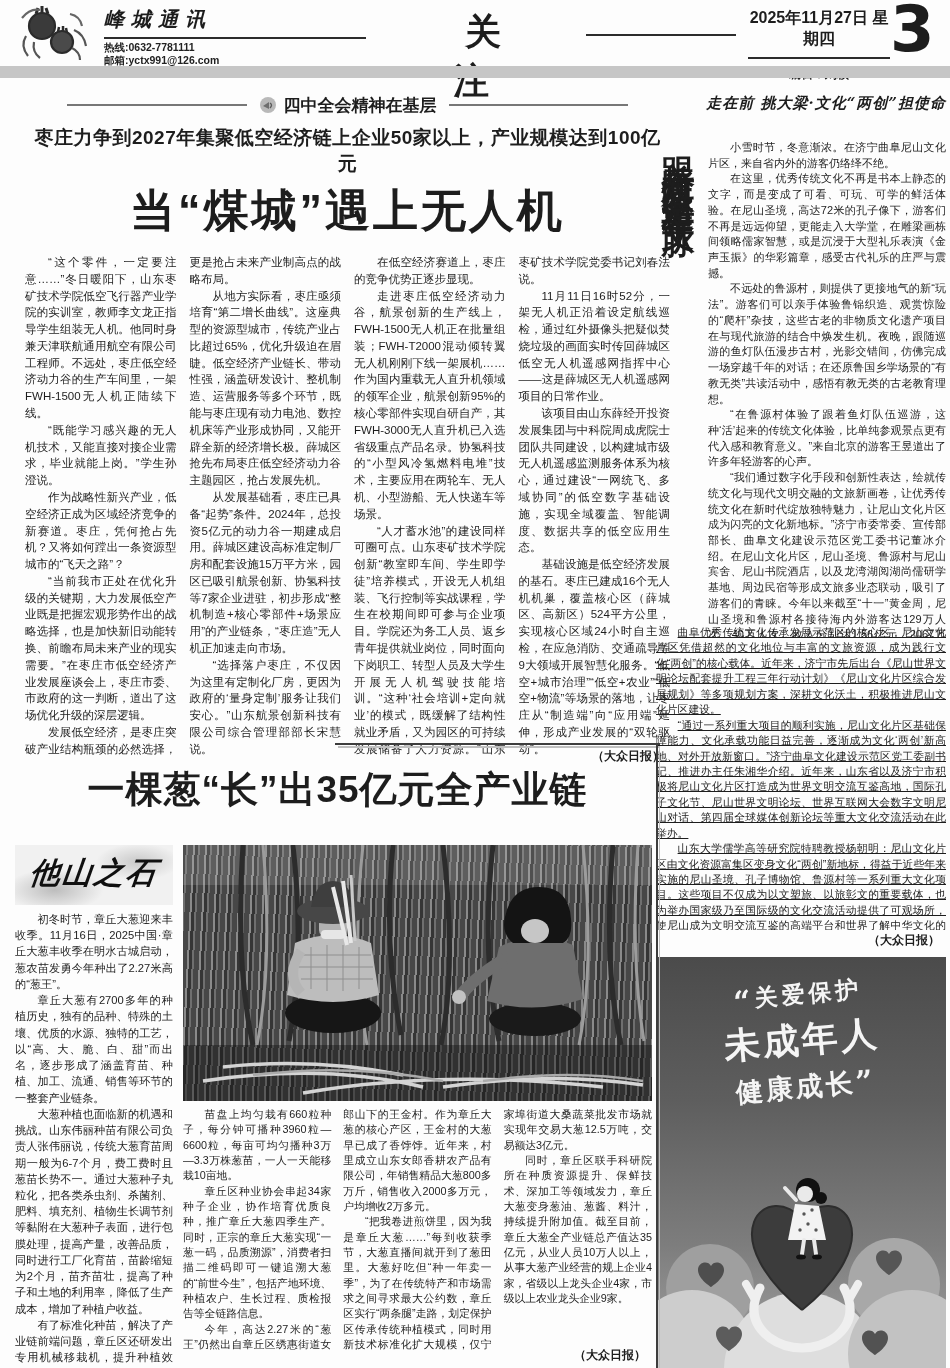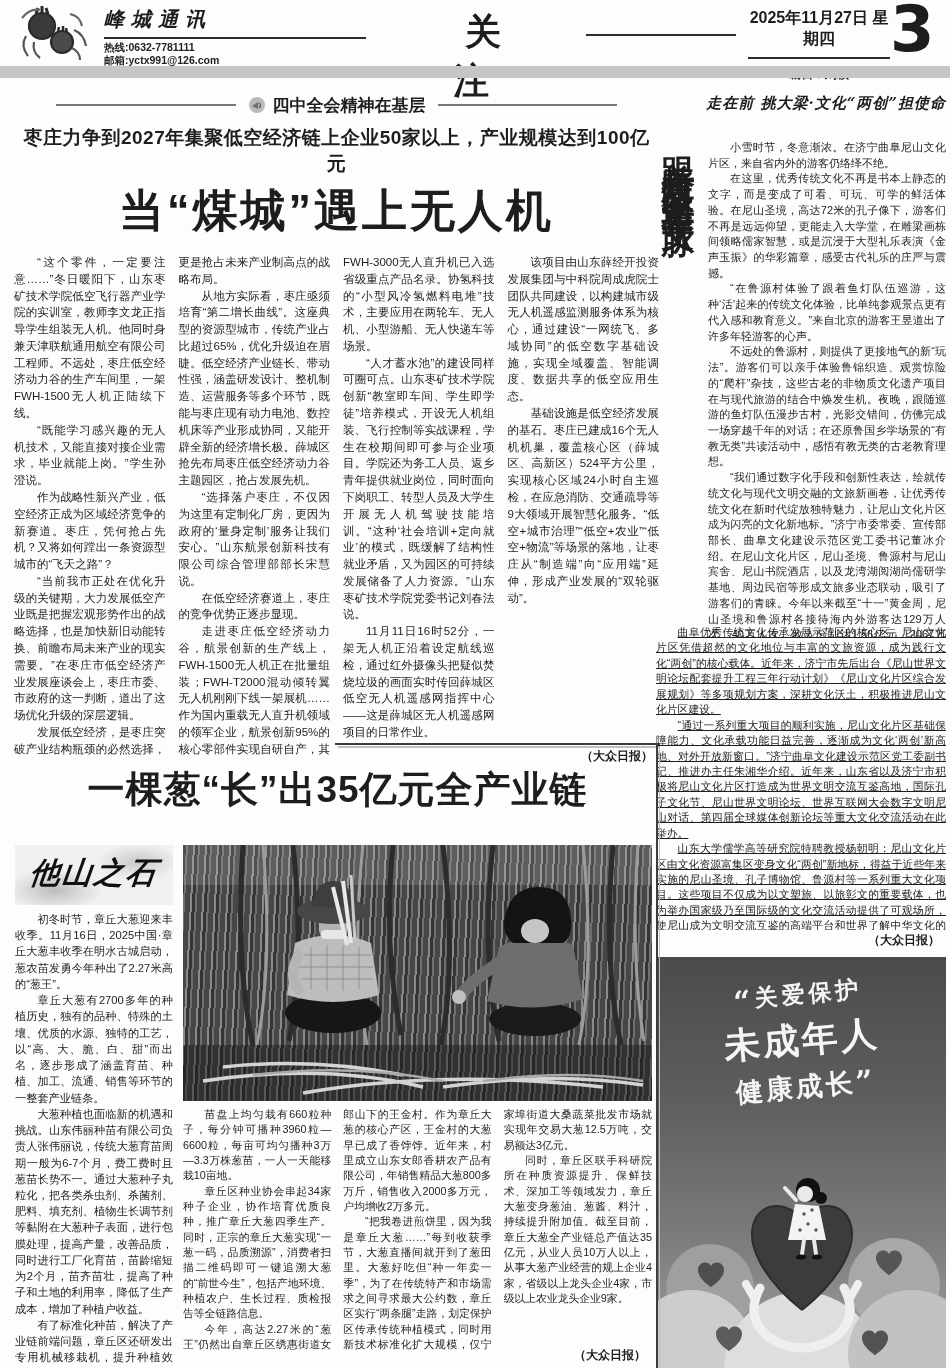--- a/index.html
+++ b/index.html
@@ -18,21 +18,21 @@
                  font-size:36px;font-weight:900;letter-spacing:24px;text-indent:24px;}
   .mh-rule-right{position:absolute;left:586px;top:34px;width:150px;height:2px;background:#2c2c2c;}
   .dateblock{position:absolute;left:744px;top:8px;width:150px;text-align:center;}
   .date-line{font-size:16px;font-weight:bold;}
   .date-rule{height:1.5px;background:#2c2c2c;margin:7px 4px;}
   .editor-line{font-size:12px;font-weight:bold;}
   .pagenum{position:absolute;left:890px;top:-8px;width:58px;font-size:64px;font-weight:900;
            font-family:"DejaVu Sans",sans-serif;}
   .gray-band{position:absolute;left:0;top:66px;width:950px;height:12px;background:#c6c6c6;}
   
-  .main-art{position:absolute;left:14px;top:94px;width:645px;height:642px;}
+  .main-art{position:absolute;left:25px;top:94px;width:645px;height:642px;}
   .kicker-row{display:flex;align-items:center;margin:0 42px;height:22px;}
   .krule{flex:1;height:1.5px;background:#777;}
   .kicker-label{display:flex;align-items:center;gap:7px;margin:0 12px;font-size:17px;font-weight:900;}
   .kicker-icon{width:18px;height:18px;}
   .subhead{margin-top:9px;text-align:center;font-size:19px;font-weight:900;letter-spacing:.5px;}
   .headline{margin-top:4px;text-align:center;font-size:45px;font-weight:900;letter-spacing:3px;}
   .art-body{position:relative;margin-top:13px;height:512px;}
   .cols4{height:100%;column-count:4;column-gap:13px;column-fill:auto;overflow:hidden;
          font-size:11.5px;line-height:1.46;}
   .flow p{margin:0;text-indent:2em;text-align:justify;}
@@ -136,40 +136,41 @@
   <div class="subhead" data-name="main-subheadline">枣庄力争到2027年集聚低空经济链上企业50家以上，产业规模达到100亿元</div>
   <h1 class="headline" style="margin:4px 0 0 0;" data-name="main-headline">当“煤城”遇上无人机</h1>
   <div class="art-body" data-name="main-article-body">
     <div class="cols4 flow" data-name="main-article-columns">
         <p>“这个零件，一定要注意……”冬日暖阳下，山东枣矿技术学院低空飞行器产业学院的实训室，教师李文龙正指导学生组装无人机。他同时身兼天津联航通用航空有限公司工程师。不远处，枣庄低空经济动力谷的生产车间里，一架FWH-1500无人机正陆续下线。</p>
         <p>“既能学习感兴趣的无人机技术，又能直接对接企业需求，毕业就能上岗。”学生孙澄说。</p>
         <p>作为战略性新兴产业，低空经济正成为区域经济竞争的新赛道。枣庄，凭何抢占先机？又将如何蹚出一条资源型城市的“飞天之路”？</p>
         <p>“当前我市正处在优化升级的关键期，大力发展低空产业既是把握宏观形势作出的战略选择，也是加快新旧动能转换、前瞻布局未来产业的现实需要。”在枣庄市低空经济产业发展座谈会上，枣庄市委、市政府的这一判断，道出了这场优化升级的深层逻辑。</p>
         <p>发展低空经济，是枣庄突破产业结构瓶颈的必然选择，更是抢占未来产业制高点的战略布局。</p>
         <p>从地方实际看，枣庄亟须培育“第二增长曲线”。这座典型的资源型城市，传统产业占比超过65%，优化升级迫在眉睫。低空经济产业链长、带动性强，涵盖研发设计、整机制造、运营服务等多个环节，既能与枣庄现有动力电池、数控机床等产业形成协同，又能开辟全新的经济增长极。薛城区抢先布局枣庄低空经济动力谷主题园区，抢占发展先机。</p>
+        <p>从发展基础看，枣庄已具备“起势”条件。2024年，总投资5亿元的动力谷一期建成启用。薛城区建设高标准定制厂房和配套设施15万平方米，园区已吸引航景创新、协氢科技等7家企业进驻，初步形成“整机制造+核心零部件+场景应用”的产业链条，“枣庄造”无人机正加速走向市场。</p>
         <p>“选择落户枣庄，不仅因为这里有定制化厂房，更因为政府的‘量身定制’服务让我们安心。”山东航景创新科技有限公司综合管理部部长宋慧说。</p>
         <p>在低空经济赛道上，枣庄的竞争优势正逐步显现。</p>
         <p>走进枣庄低空经济动力谷，航景创新的生产线上，FWH-1500无人机正在批量组装；FWH-T2000混动倾转翼无人机刚刚下线一架展机……作为国内重载无人直升机领域的领军企业，航景创新95%的核心零部件实现自研自产，其FWH-3000无人直升机已入选省级重点产品名录。协氢科技的“小型风冷氢燃料电堆”技术，主要应用在两轮车、无人机、小型游船、无人快递车等场景。</p>
         <p>“人才蓄水池”的建设同样可圈可点。山东枣矿技术学院创新“教室即车间、学生即学徒”培养模式，开设无人机组装、飞行控制等实战课程，学生在校期间即可参与企业项目。学院还为务工人员、返乡青年提供就业岗位，同时面向下岗职工、转型人员及大学生开展无人机驾驶技能培训。“这种‘社会培训+定向就业’的模式，既缓解了结构性就业矛盾，又为园区的可持续发展储备了人力资源。”山东枣矿技术学院党委书记刘春法说。</p>
         <p>11月11日16时52分，一架无人机正沿着设定航线巡检，通过红外摄像头把疑似焚烧垃圾的画面实时传回薛城区低空无人机遥感网指挥中心——这是薛城区无人机遥感网项目的日常作业。</p>
         <p>该项目由山东薛经开投资发展集团与中科院周成虎院士团队共同建设，以构建城市级无人机遥感监测服务体系为核心，通过建设“一网统飞、多域协同”的低空数字基础设施，实现全域覆盖、智能调度、数据共享的低空应用生态。</p>
         <p>基础设施是低空经济发展的基石。枣庄已建成16个无人机机巢，覆盖核心区（薛城区、高新区）524平方公里，实现核心区域24小时自主巡检，在应急消防、交通疏导等9大领域开展智慧化服务。“低空+城市治理”“低空+农业”“低空+物流”等场景的落地，让枣庄从“制造端”向“应用端”延伸，形成产业发展的“双轮驱动”。</p>
       </div>
     <div class="byline-abs" data-name="main-article-byline">（大众日报）</div>
   </div>
 </section>
 
 <section class="culture" data-name="article-fish-lantern-culture">
   <div class="eyebrow" data-name="culture-eyebrow">走在前 挑大梁·文化“两创”担使命</div>
   <div class="vhead" data-name="culture-vertical-headline">跟着鱼灯队伍邂逅千年文脉</div>
   <div class="cnarrow flow" data-name="culture-narrow-column">
       <p>小雪时节，冬意渐浓。在济宁曲阜尼山文化片区，来自省内外的游客仍络绎不绝。</p>
       <p>在这里，优秀传统文化不再是书本上静态的文字，而是变成了可看、可玩、可学的鲜活体验。在尼山圣境，高达72米的孔子像下，游客们不再是远远仰望，更能走入大学堂，在雕梁画栋间领略儒家智慧，或是沉浸于大型礼乐表演《金声玉振》的华彩篇章，感受古代礼乐的庄严与震撼。</p>
+      <p>不远处的鲁源村，则提供了更接地气的新“玩法”。游客们可以亲手体验鲁锦织造、观赏惊险的“爬杆”杂技，这些古老的非物质文化遗产项目在与现代旅游的结合中焕发生机。夜晚，跟随巡游的鱼灯队伍漫步古村，光影交错间，仿佛完成一场穿越千年的对话；在还原鲁国乡学场景的“有教无类”共读活动中，感悟有教无类的古老教育理想。</p>
       <p>“在鲁源村体验了跟着鱼灯队伍巡游，这种‘活’起来的传统文化体验，比单纯参观景点更有代入感和教育意义。”来自北京的游客王昱道出了许多年轻游客的心声。</p>
-      <p>不远处的鲁源村，则提供了更接地气的新“玩法”。游客们可以亲手体验鲁锦织造、观赏惊险的“爬杆”杂技，这些古老的非物质文化遗产项目在与现代旅游的结合中焕发生机。夜晚，跟随巡游的鱼灯队伍漫步古村，光影交错间，仿佛完成一场穿越千年的对话；在还原鲁国乡学场景的“有教无类”共读活动中，感悟有教无类的古老教育理想。</p>
       <p>“我们通过数字化手段和创新性表达，绘就传统文化与现代文明交融的文旅新画卷，让优秀传统文化在新时代绽放独特魅力，让尼山文化片区成为闪亮的文化新地标。”济宁市委常委、宣传部部长、曲阜文化建设示范区党工委书记董冰介绍。在尼山文化片区，尼山圣境、鲁源村与尼山宾舍、尼山书院酒店，以及龙湾湖阅湖尚儒研学基地、周边民宿等形成文旅多业态联动，吸引了游客们的青睐。今年以来截至“十一”黄金周，尼山圣境和鲁源村各接待海内外游客达129万人次、40万人次，收入分别达1.56亿元、2067万元。</p>
     </div>
   <div class="cwide flow" data-name="culture-wide-column">
       <p>曲阜优秀传统文化传承发展示范区的核心区，尼山文化片区凭借超然的文化地位与丰富的文旅资源，成为践行文化“两创”的核心载体。近年来，济宁市先后出台《尼山世界文明论坛配套提升工程三年行动计划》《尼山文化片区综合发展规划》等多项规划方案，深耕文化沃土，积极推进尼山文化片区建设。</p>
       <p>“通过一系列重大项目的顺利实施，尼山文化片区基础保障能力、文化承载功能日益完善，逐渐成为文化‘两创’新高地、对外开放新窗口。”济宁曲阜文化建设示范区党工委副书记、推进办主任朱湘华介绍。近年来，山东省以及济宁市积极将尼山文化片区打造成为世界文明交流互鉴高地，国际孔子文化节、尼山世界文明论坛、世界互联网大会数字文明尼山对话、第四届全球媒体创新论坛等重大文化交流活动在此举办。</p>
       <p>山东大学儒学高等研究院特聘教授杨朝明：尼山文化片区由文化资源富集区变身文化“两创”新地标，得益于近些年来实施的尼山圣境、孔子博物馆、鲁源村等一系列重大文化项目。这些项目不仅成为以文塑旅、以旅彰文的重要载体，也为举办国家级乃至国际级的文化交流活动提供了可观场所，使尼山成为文明交流互鉴的高端平台和世界了解中华文化的重要窗口。尼山文化片区通过重大文化项目建设、重要文化交流活动的良性互动，绘就了文化“两创”的生动图景，未来还会有更多的可能。</p>
     </div>
   <div class="byline-abs cul-byline" data-name="culture-byline">（大众日报）</div>
 </section>
 

